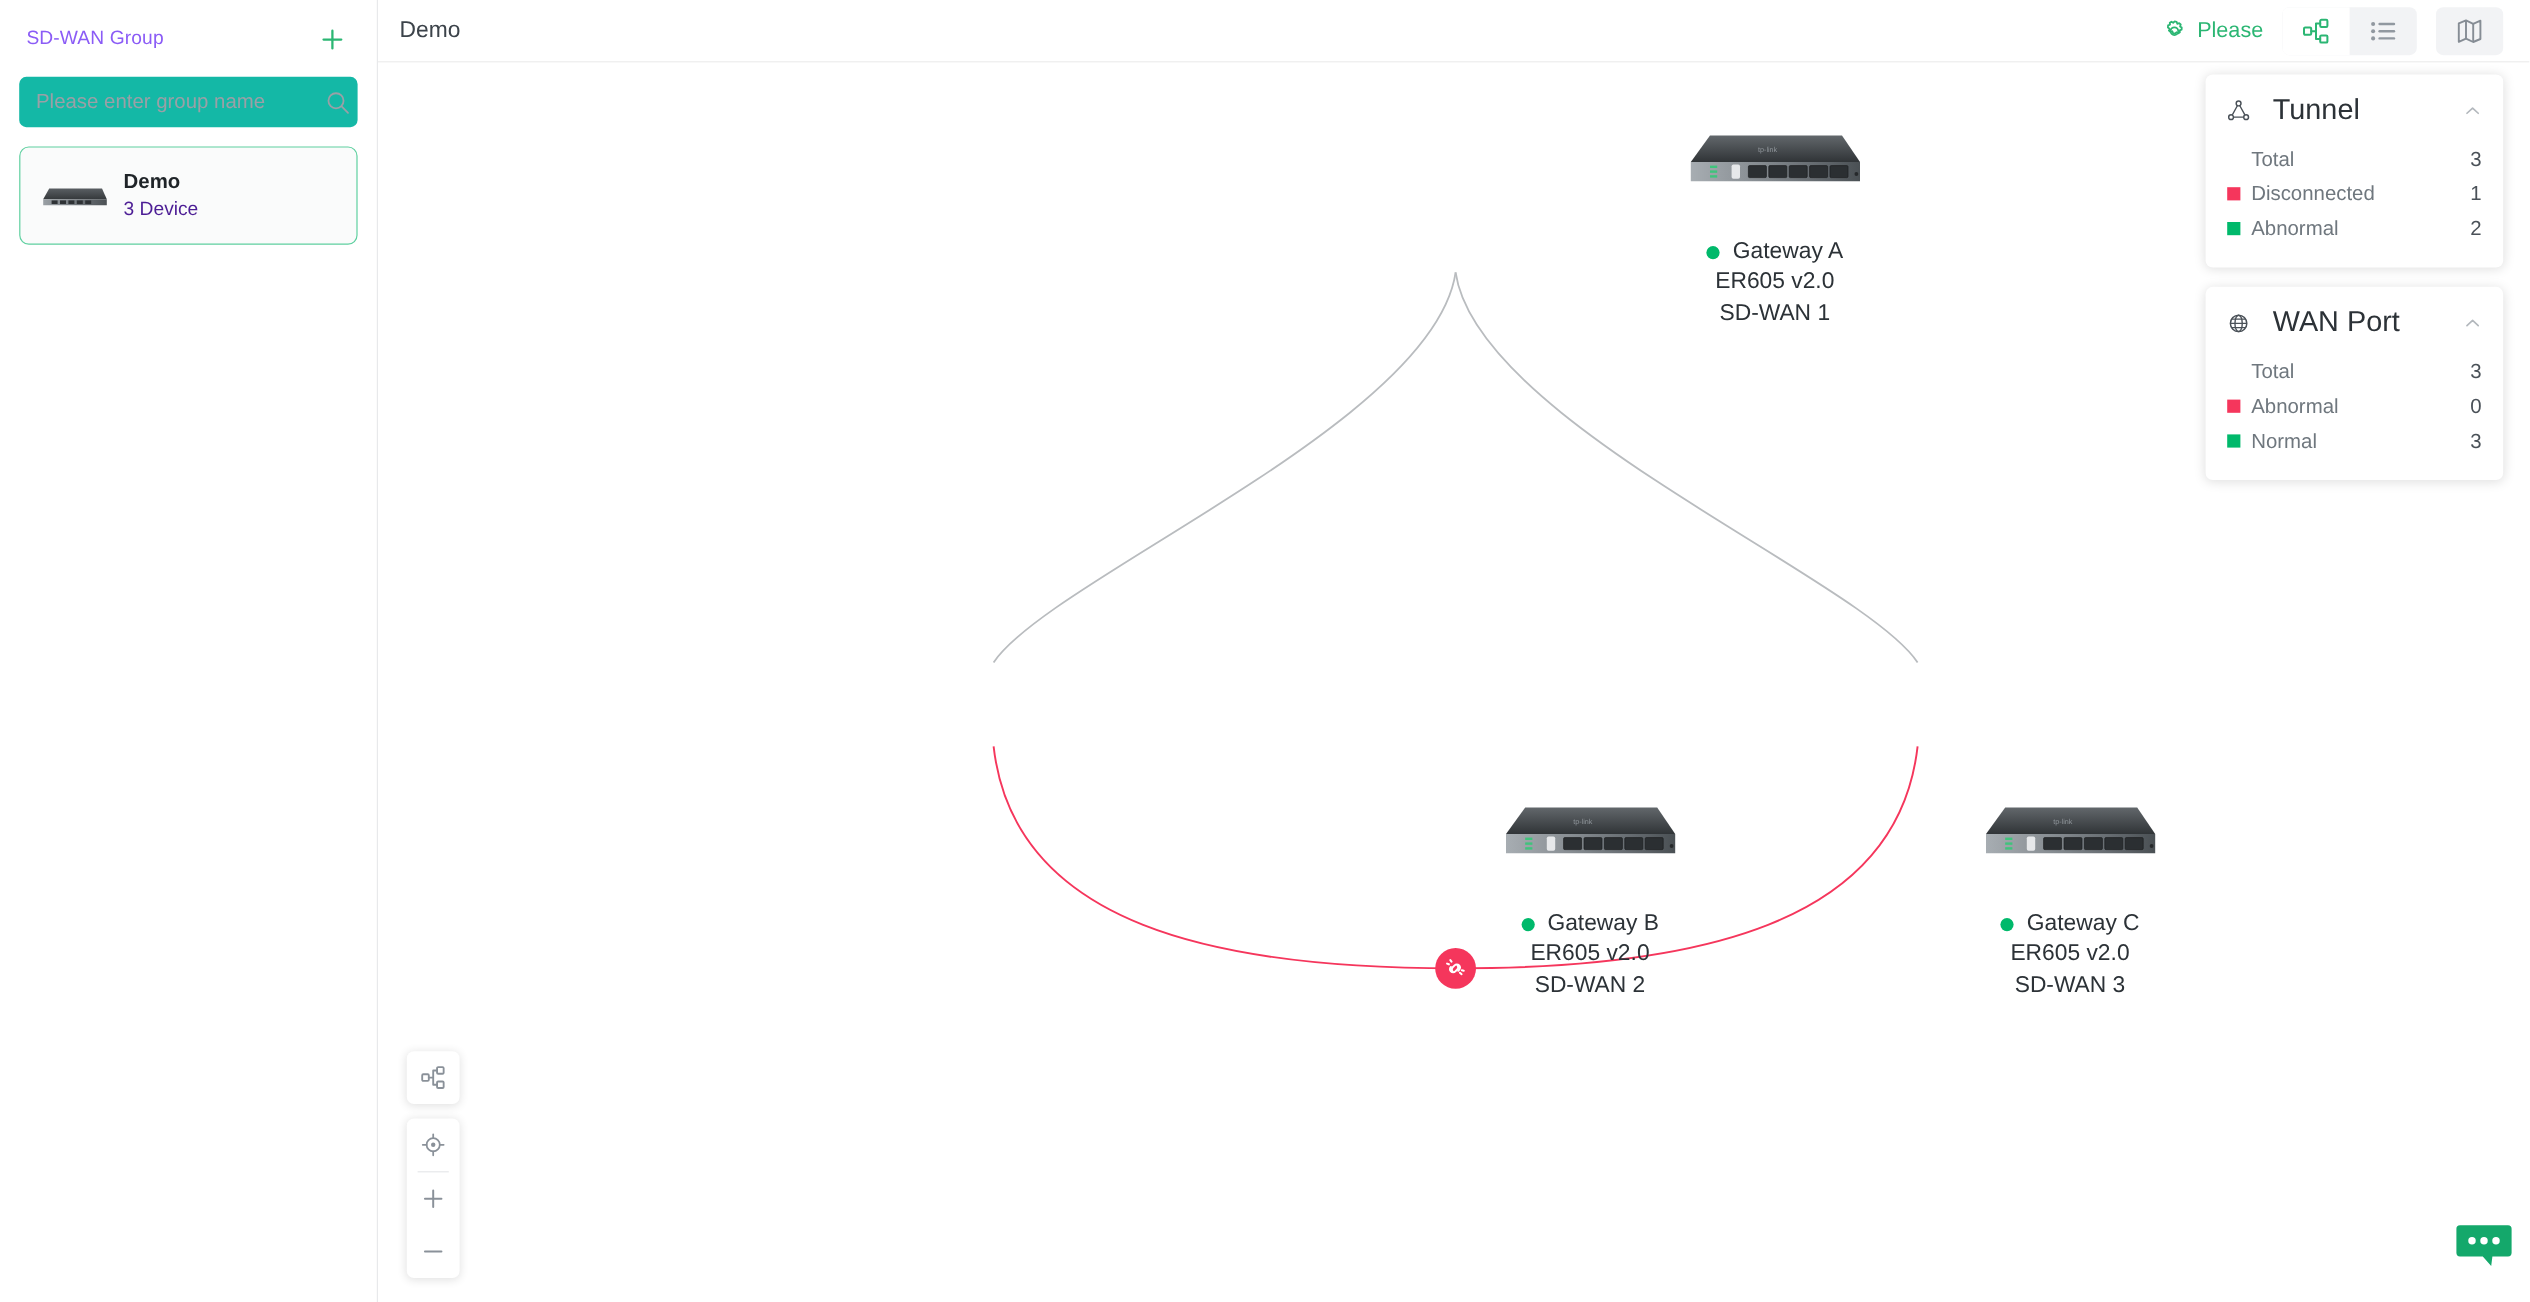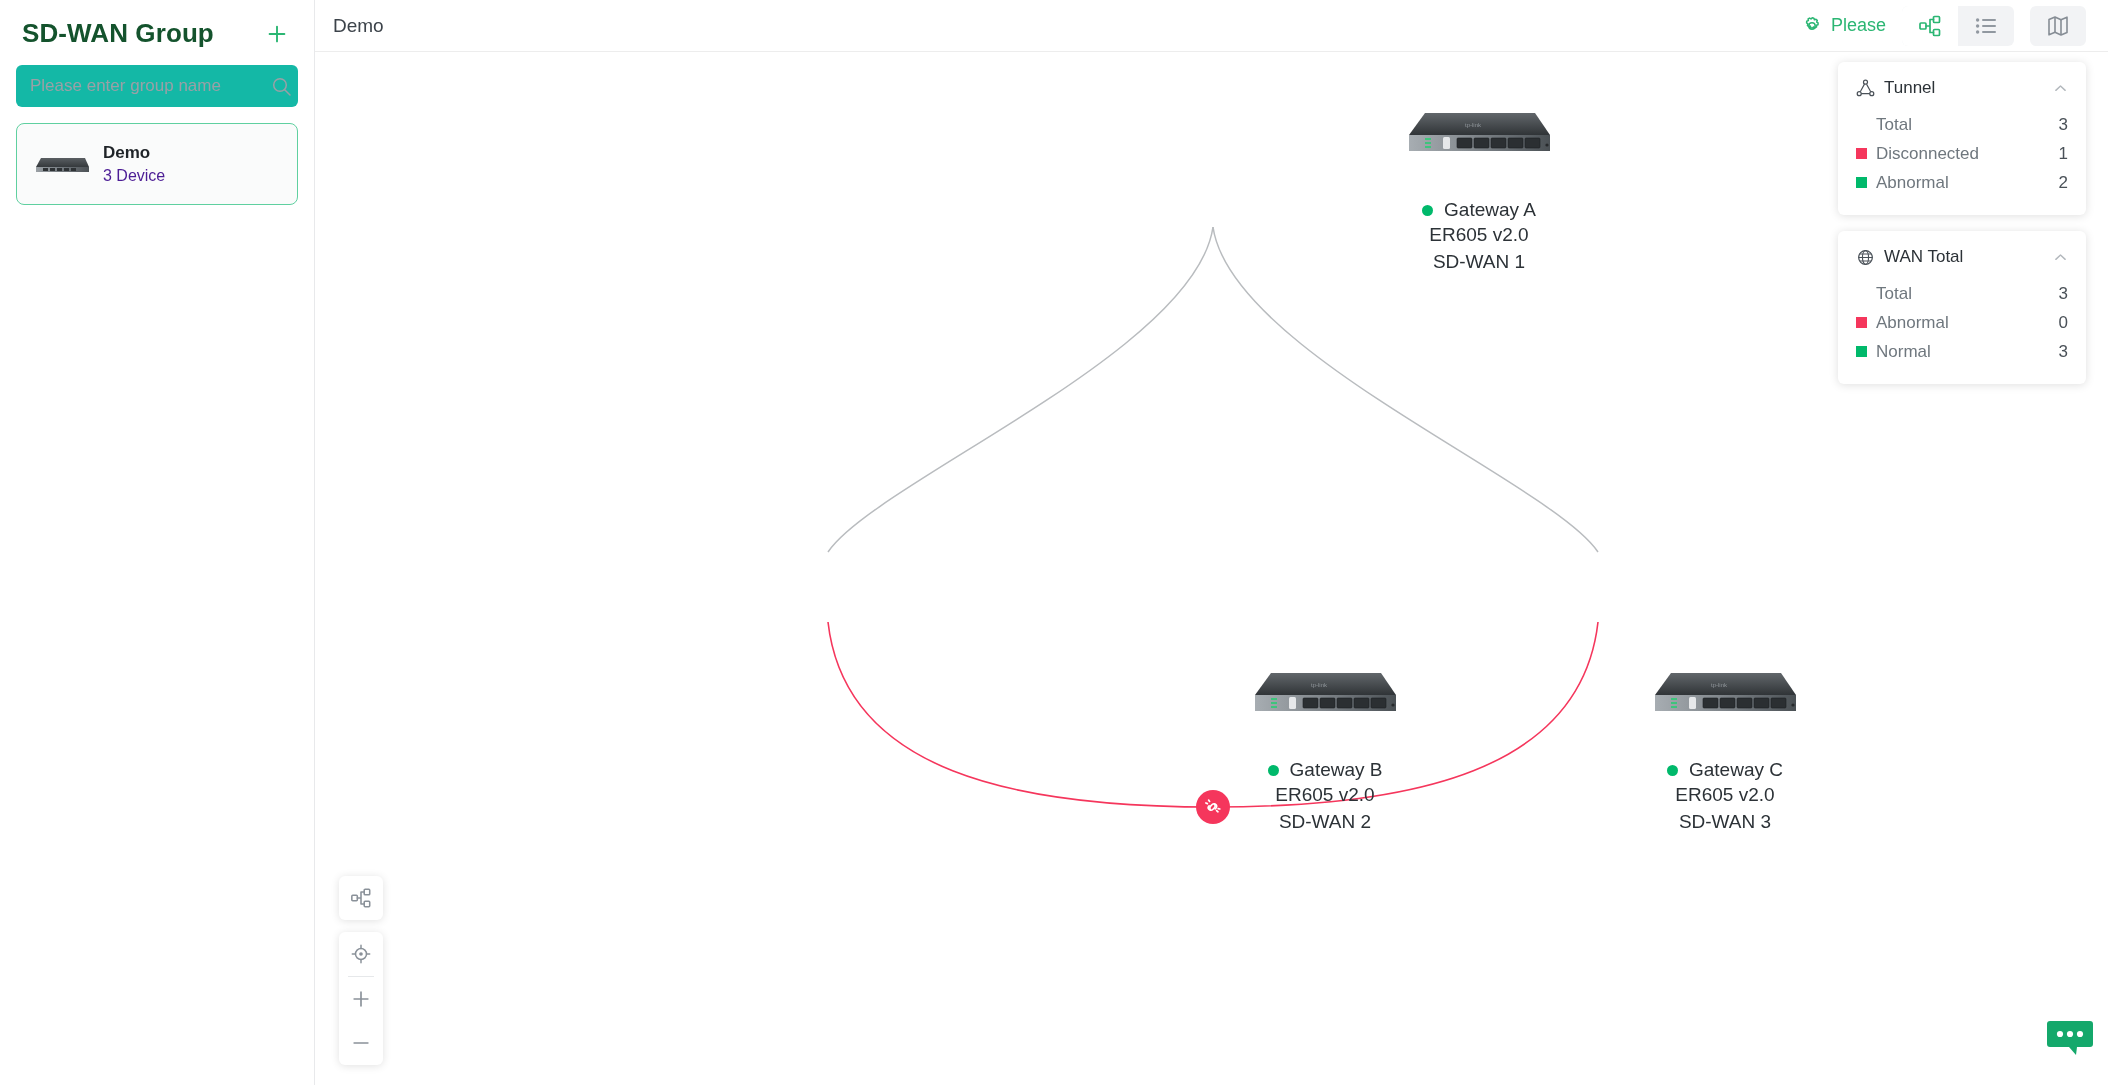--- a/index.html
+++ b/index.html
@@ -19,21 +19,21 @@
     width: 315px; height: 1085px;
     background: #ffffff;
     border-right: 1px solid #e8e9eb;
     flex: 0 0 315px;
   }
   .sidebar-header {
     display: flex; align-items: center; justify-content: space-between;
     padding: 18px 22px 10px 22px;
   }
   .sidebar-title {
-    font-size: 26px; color: #14532d; font-weight: 700; letter-spacing: .1px;
+    font-size: 16px; color: #8b5cf6; font-weight: 400; letter-spacing: .1px;
   }
   .add-btn {
     width: 30px; height: 30px; display: flex; align-items: center; justify-content: center;
     cursor: pointer; color: #2bb673;
   }
   .add-btn svg { display: block; }
 
   .search-wrap { padding: 6px 16px 0 16px; }
   .search-box {
     position: relative;
@@ -131,22 +131,22 @@
   .info-stack {
     position: absolute; right: 22px; top: 10px; width: 248px; z-index: 20;
     display: flex; flex-direction: column; gap: 16px;
   }
   .info-card {
     background: #ffffff; border-radius: 6px;
     box-shadow: 0 1px 10px rgba(0,0,0,.13);
     padding: 16px 18px 18px 18px;
   }
   .info-head {
-    display: flex; align-items: center; gap: 9px;
-    font-size: 17px; color: #2c3237; margin-bottom: 12px;
+    display: flex; align-items: center; gap: 19px;
+    font-size: 24px; color: #2c3237; margin-bottom: 12px;
   }
   .info-head .chev { margin-left: auto; color: #b3b8bd; cursor: pointer; display:flex; }
   .info-head .hicon { color: #4a5158; display: flex; }
   .info-row {
     display: flex; align-items: center;
     font-size: 17px; color: #6f777e;
     height: 29px;
   }
   .info-row .sw { width: 11px; height: 11px; margin-right: 9px; flex: 0 0 11px; }
   .info-row .lbl { flex: 1; }
@@ -476,21 +476,21 @@
 
         <div class="info-card">
           <div class="info-head">
             <span class="hicon">
               <svg width="19" height="19" viewBox="0 0 20 20">
                 <circle cx="10" cy="10" r="7.2" fill="none" stroke="currentColor" stroke-width="1.3"></circle>
                 <ellipse cx="10" cy="10" rx="3.2" ry="7.2" fill="none" stroke="currentColor" stroke-width="1.2"></ellipse>
                 <path d="M2.8 10 L17.2 10 M3.9 6.3 L16.1 6.3 M3.9 13.7 L16.1 13.7" stroke="currentColor" stroke-width="1.1" fill="none"></path>
               </svg>
             </span>
-            <span>WAN Total</span>
+            <span>WAN Port</span>
             <span class="chev">
               <svg width="15" height="15" viewBox="0 0 16 16">
                 <path d="M3 10 L8 5.4 L13 10" fill="none" stroke="currentColor" stroke-width="1.5" stroke-linecap="round" stroke-linejoin="round"></path>
               </svg>
             </span>
           </div>
           <div class="info-row total">
             <span class="sw"></span>
             <span class="lbl">Total</span>
             <span class="val">3</span>

